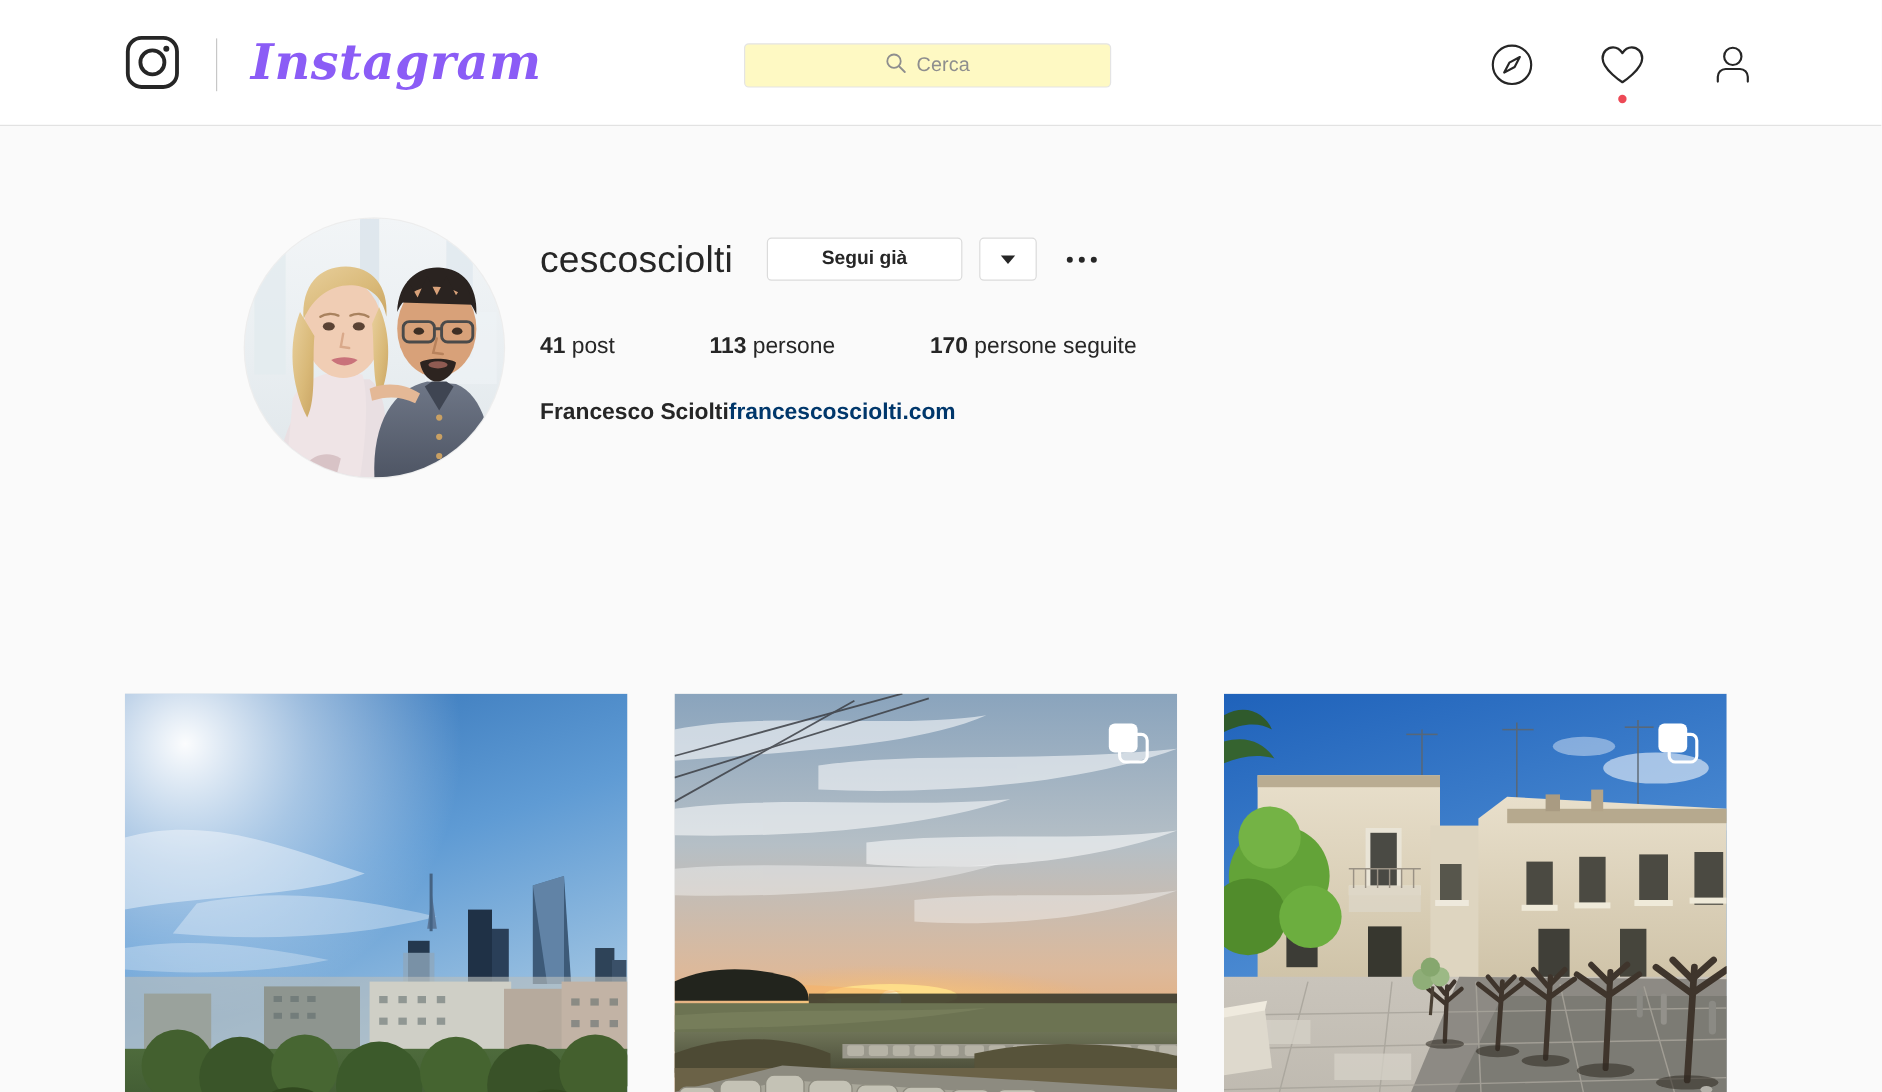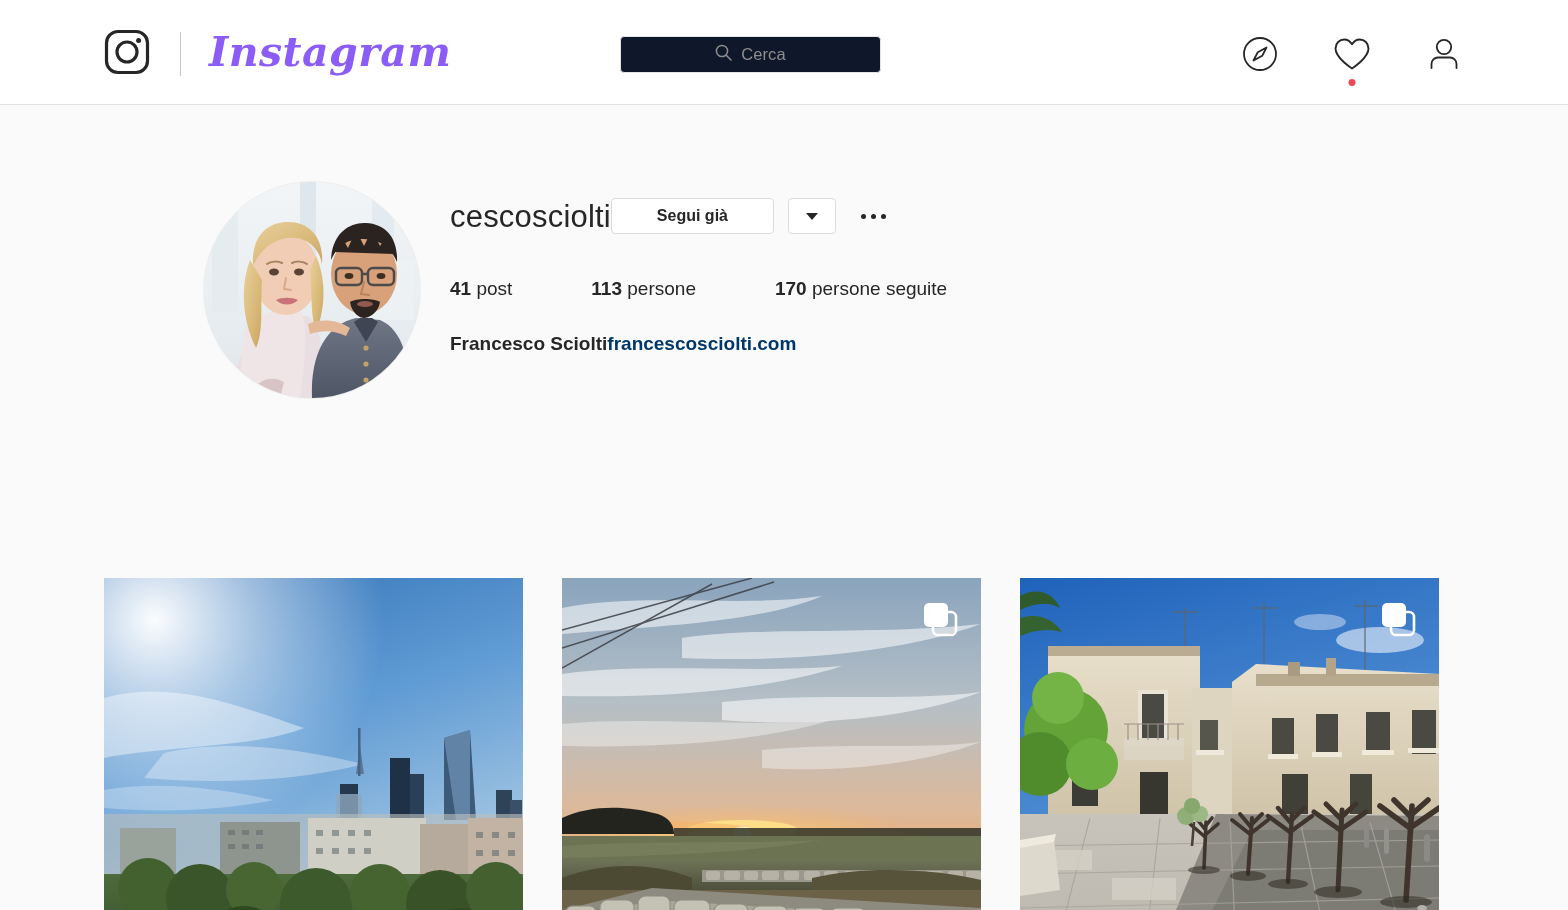--- a/index.html
+++ b/index.html
@@ -47,23 +47,23 @@
     letter-spacing: 0.5px;
     color: #8b5cf6;
     line-height: 1;
     padding-bottom: 4px;
   }
 
   .search-wrap {
     position: absolute;
     left: 620px;
     top: 36px;
-    width: 261px;
+    width: 306px;
     height: 37px;
-    background: #0f172a;
+    background: #fef9c3;
     border: 1px solid #e4e4e4;
     border-radius: 4px;
     display: flex;
     align-items: center;
     justify-content: center;
   }
   .search-inner {
     display: flex;
     align-items: center;
     gap: 9px;
@@ -144,20 +144,21 @@
     height: 46px;
   }
   .username {
     font-size: 31px;
     font-weight: 300;
     color: #262626;
     letter-spacing: 0.2px;
     line-height: 1;
   }
   .btn-follow {
+    margin-left: 28px;
     height: 36px;
     padding: 0 24px;
     min-width: 163px;
     background: #ffffff;
     border: 1px solid #dbdbdb;
     border-radius: 4px;
     font-family: "Liberation Sans", sans-serif;
     font-size: 16px;
     font-weight: 700;
     color: #262626;

